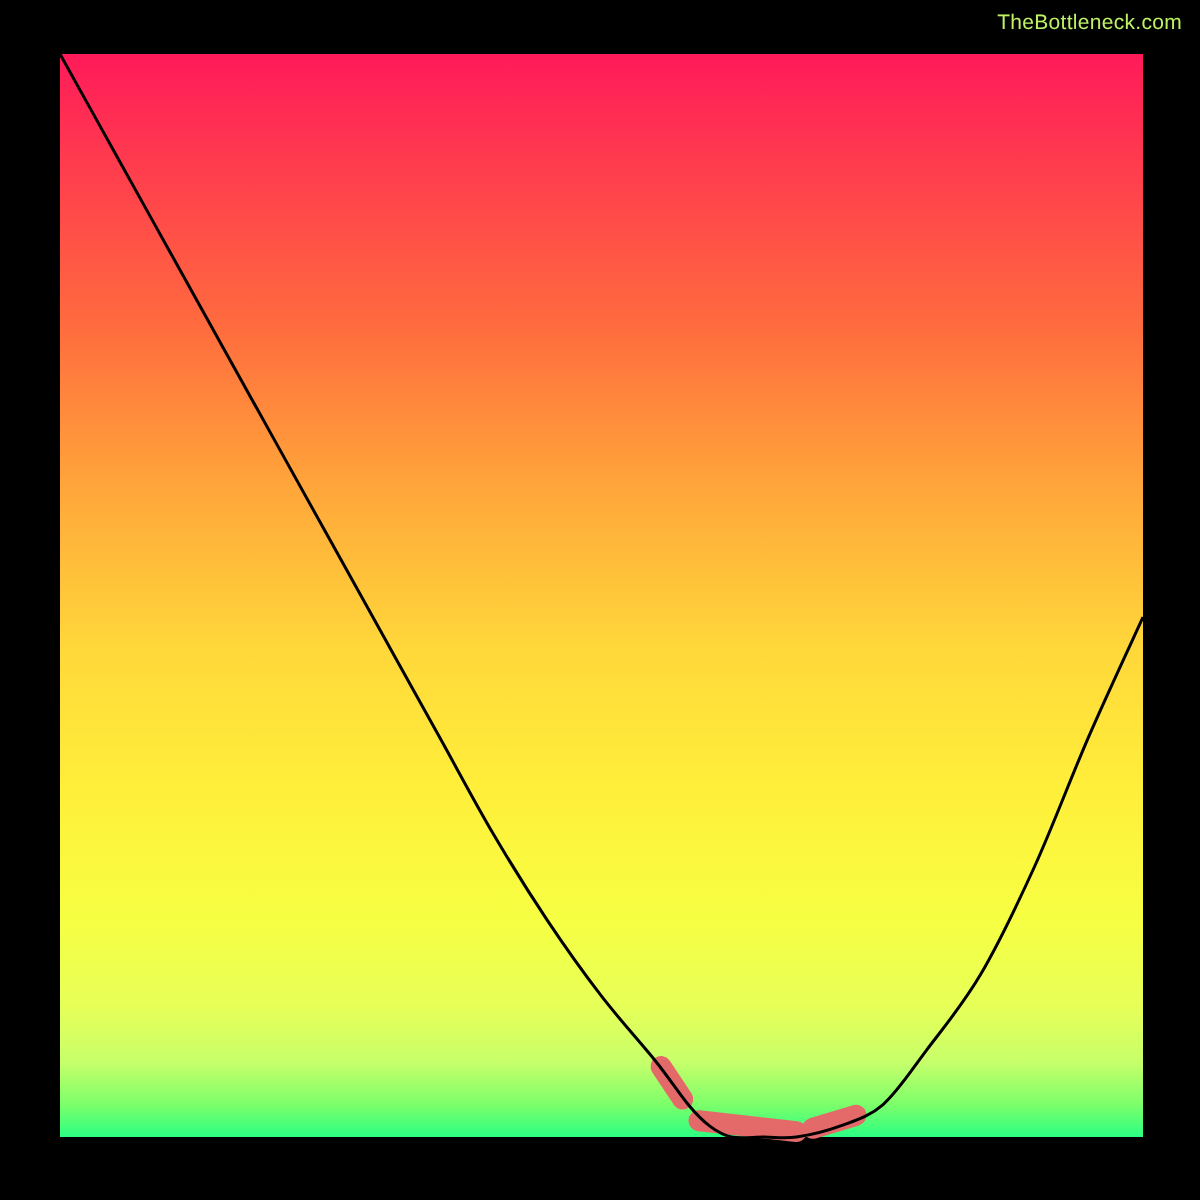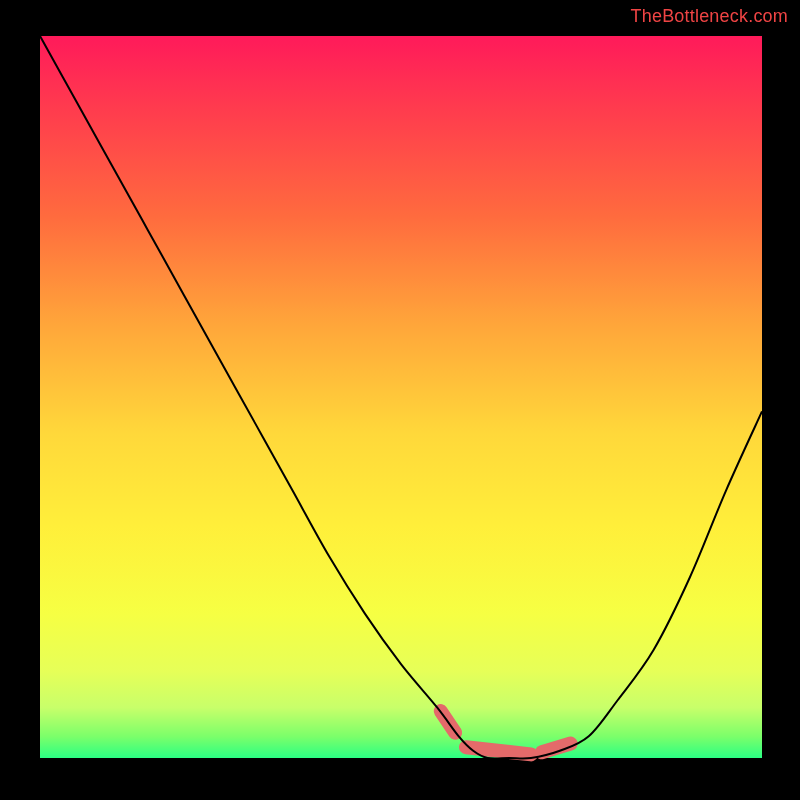--- a/index.html
+++ b/index.html
@@ -35,22 +35,22 @@
       #e6ff58 88%,
       #c8ff6a 93%,
       #7cff6a 97%,
       #2bff83 100%
     );
   }
   .watermark {
     position: absolute;
     top: 6px;
     right: 12px;
-    color: #ef4444;
-    font-size: 18px;
+    color: #bef264;
+    font-size: 14px;
     letter-spacing: 0.2px;
     user-select: none;
   }
   svg.curve {
     position: absolute;
     left: 0;
     top: 0;
     width: 722px;
     height: 722px;
     overflow: visible;

